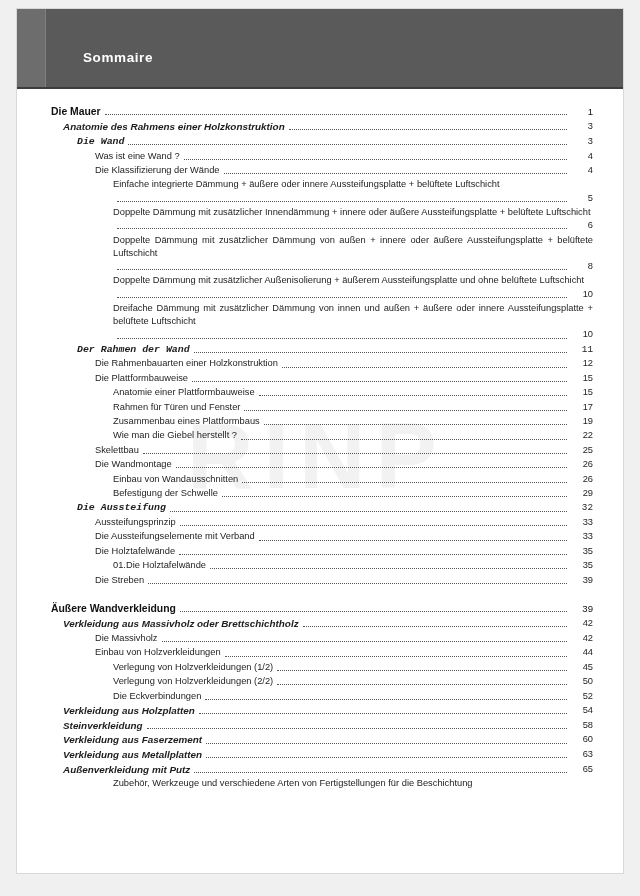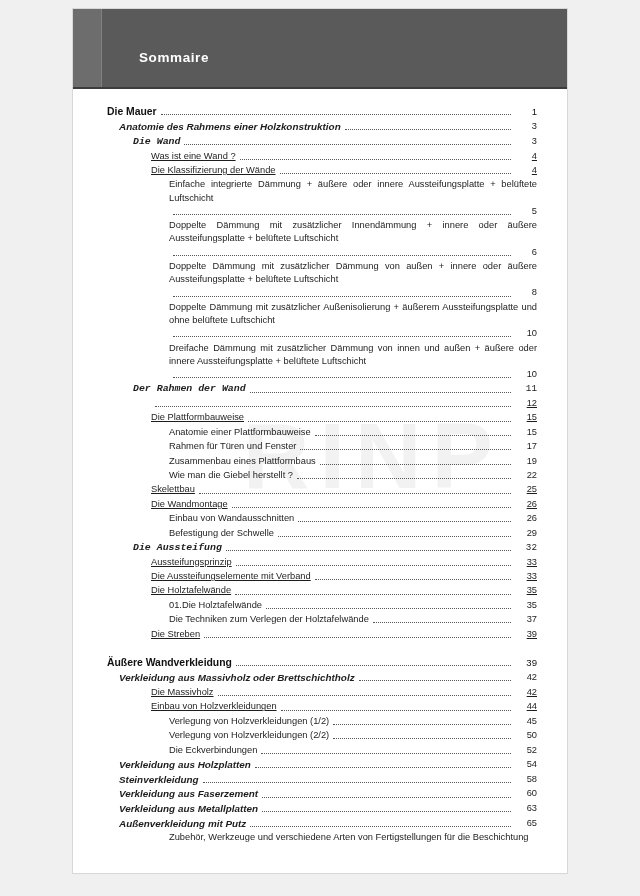--- a/index.html
+++ b/index.html
@@ -8,21 +8,21 @@
     background: #f0f0f0;
   }
   body {
     width: 640px;
     height: 896px;
     font-family: "Liberation Sans", sans-serif;
     overflow: hidden;
   }
   .page {
     position: relative;
-    width: 496px;
+    width: 608px;
     height: 866px;
     margin: 8px auto 0 auto;
     background: #ffffff;
     border: 1px solid #d8d8d8;
     box-sizing: border-box;
     overflow: hidden;
   }
   .header-band {
     position: relative;
     height: 78px;
@@ -109,21 +109,20 @@
     font-weight: bold;
     font-style: italic;
     font-size: 9.9px;
     padding-left: 30px;
     margin-bottom: 1.5px;
     font-family: Liberation Mono, monospace;
   }
   .lvl-3 .pg { font-weight: normal; font-style: normal; }
   .lvl-4 {
     padding-left: 48px;
-    text-decoration: underline;
   }
   .lvl-5 {
     padding-left: 66px;
   }
   .entry.wrap {
     display: block;
     padding-right: 0;
   }
   .entry.wrap .lines {
     display: block;
@@ -232,20 +231,21 @@
       </span>
     </div>
 
     <div class="entry lvl-3">
       <span class="txt">Der Rahmen der Wand</span>
       <span class="dots"></span>
       <span class="pg">11</span>
     </div>
 
     <div class="entry lvl-4">
+      <span class="txt">Die Rahmenbauarten einer Holzkonstruktion</span>
       <span class="dots"></span>
       <span class="pg">12</span>
     </div>
 
     <div class="entry lvl-4">
       <span class="txt">Die Plattformbauweise</span>
       <span class="dots"></span>
       <span class="pg">15</span>
     </div>
 
@@ -320,25 +320,20 @@
       <span class="dots"></span>
       <span class="pg">35</span>
     </div>
 
     <div class="entry lvl-5">
       <span class="txt">01.Die Holztafelwände</span>
       <span class="dots"></span>
       <span class="pg">35</span>
     </div>
 
-    <div class="entry lvl-5">
-      <span class="txt">Die Techniken zum Verlegen der Holztafelwände</span>
-      <span class="dots"></span>
-      <span class="pg">37</span>
-    </div>
 
     <div class="entry lvl-4">
       <span class="txt">Die Streben</span>
       <span class="dots"></span>
       <span class="pg">39</span>
     </div>
 
     <div class="gap-md"></div>
 
     <div class="entry lvl-1">

